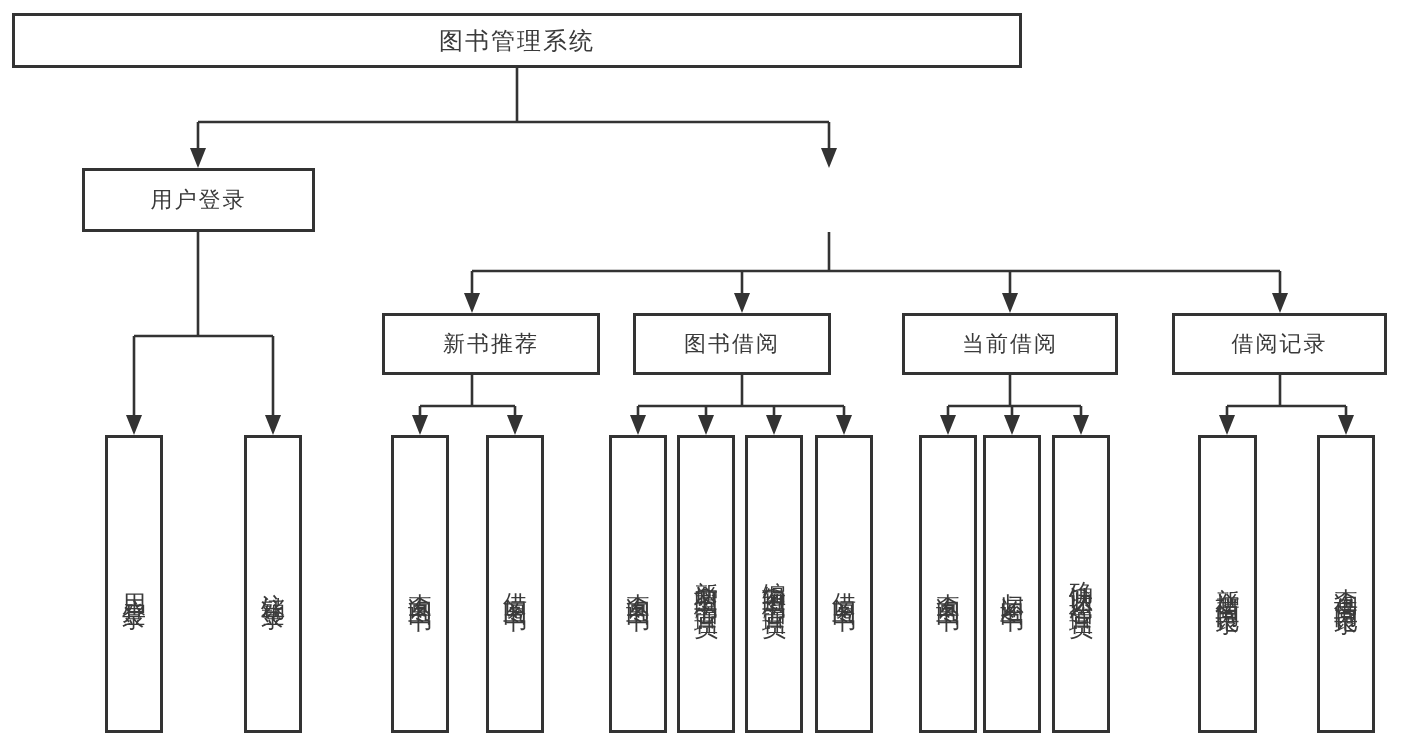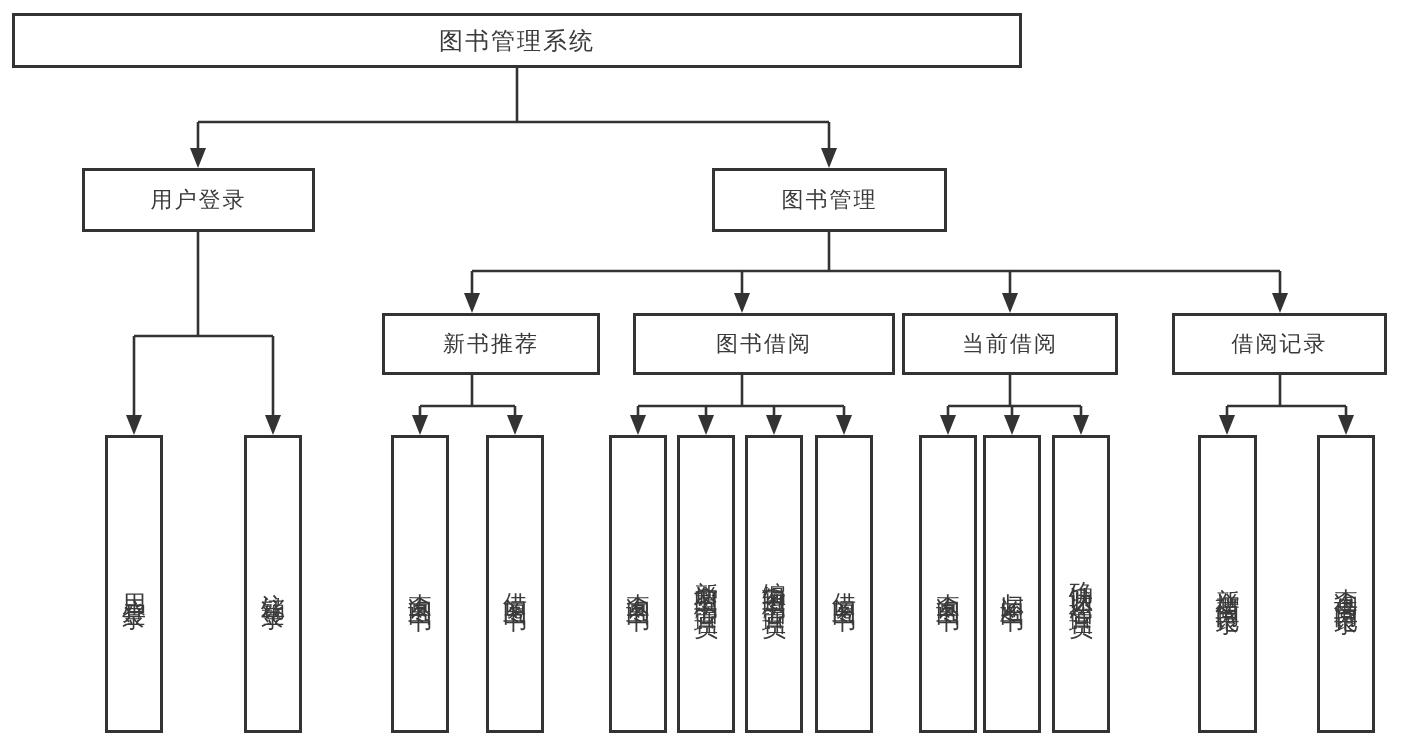--- a/index.html
+++ b/index.html
@@ -121,28 +121,25 @@
     </g>
   </svg>
 
   <div class="box h root" style="left:12px;top:13px;width:1010px;height:55px;">
     <span>图书管理系统</span>
   </div>
 
   <div class="box h" style="left:82px;top:168px;width:233px;height:64px;">
     <span>用户登录</span>
   </div>
-  <div class="box h" style="left:712px;top:168px;width:235px;height:64px;">
-    <span>图书管理</span>
-  </div>
 
   <div class="box h" style="left:382px;top:313px;width:218px;height:62px;">
     <span>新书推荐</span>
   </div>
-  <div class="box h" style="left:633px;top:313px;width:262px;height:62px;">
+  <div class="box h" style="left:633px;top:313px;width:198px;height:62px;">
     <span>图书借阅</span>
   </div>
   <div class="box h" style="left:1172px;top:313px;width:215px;height:62px;">
     <span>借阅记录</span>
   </div>
   <div class="box h" style="left:902px;top:313px;width:216px;height:62px;">
     <span>当前借阅</span>
   </div>
 
   <div class="box leaf" style="left:105px;top:435px;width:58px;height:298px;">

